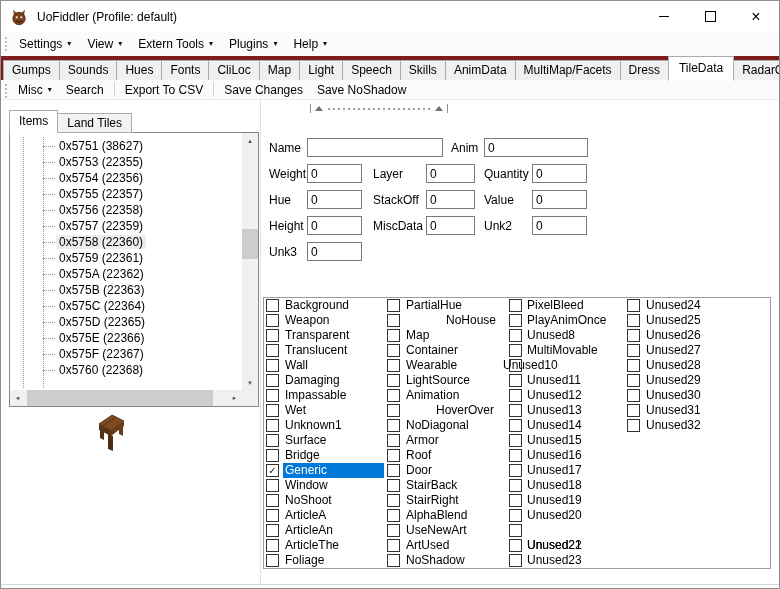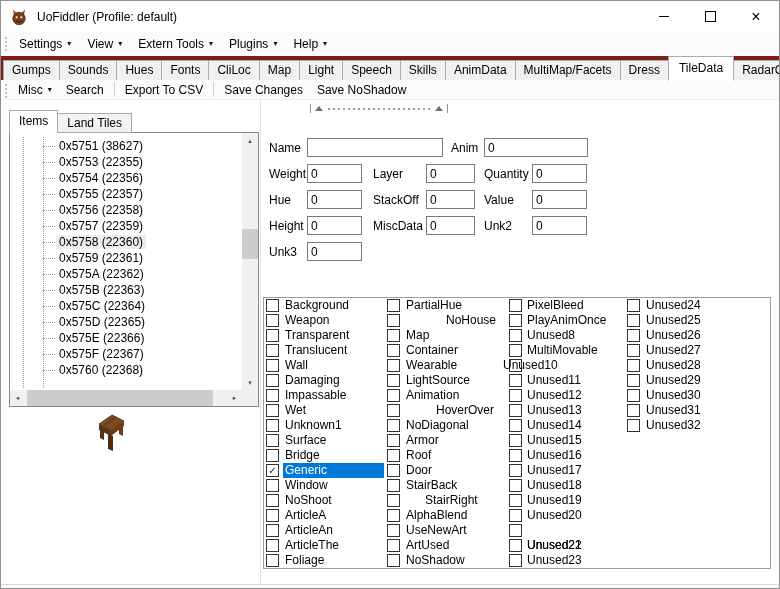--- a/index.html
+++ b/index.html
@@ -317,21 +317,21 @@
       <div class="flag-label" style="left: 403px; top: 417px;">NoDiagonal</div>
       <div class="flag-cb" style="left: 386px; top: 433px;"></div>
       <div class="flag-label" style="left: 403px; top: 432px;">Armor</div>
       <div class="flag-cb" style="left: 386px; top: 448px;"></div>
       <div class="flag-label" style="left: 403px; top: 447px;">Roof</div>
       <div class="flag-cb" style="left: 386px; top: 463px;"></div>
       <div class="flag-label" style="left: 403px; top: 462px;">Door</div>
       <div class="flag-cb" style="left: 386px; top: 478px;"></div>
       <div class="flag-label" style="left: 403px; top: 477px;">StairBack</div>
       <div class="flag-cb" style="left: 386px; top: 493px;"></div>
-      <div class="flag-label" style="left: 403px; top: 492px; margin-left: 19px;">StairRight</div>
+      <div class="flag-label" style="left: 403px; top: 492px;">StairRight</div>
       <div class="flag-cb" style="left: 386px; top: 508px;"></div>
       <div class="flag-label" style="left: 403px; top: 507px;">AlphaBlend</div>
       <div class="flag-cb" style="left: 386px; top: 523px;"></div>
       <div class="flag-label" style="left: 403px; top: 522px;">UseNewArt</div>
       <div class="flag-cb" style="left: 386px; top: 538px;"></div>
       <div class="flag-label" style="left: 403px; top: 537px;">ArtUsed</div>
       <div class="flag-cb" style="left: 386px; top: 553px;"></div>
       <div class="flag-label" style="left: 403px; top: 552px;">NoShadow</div>
       <div class="flag-cb" style="left: 508px; top: 298px;"></div>
       <div class="flag-label" style="left: 524px; top: 297px;">PixelBleed</div>

